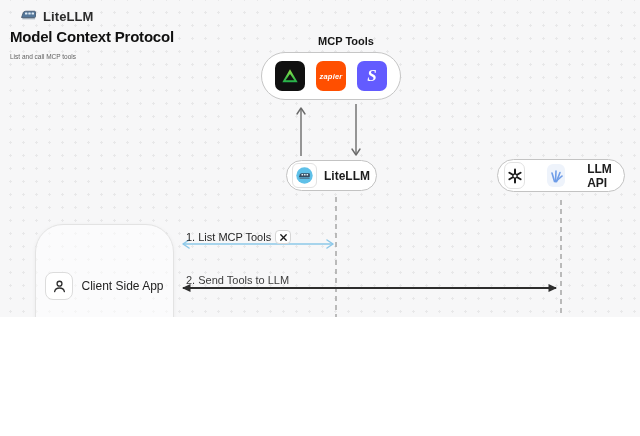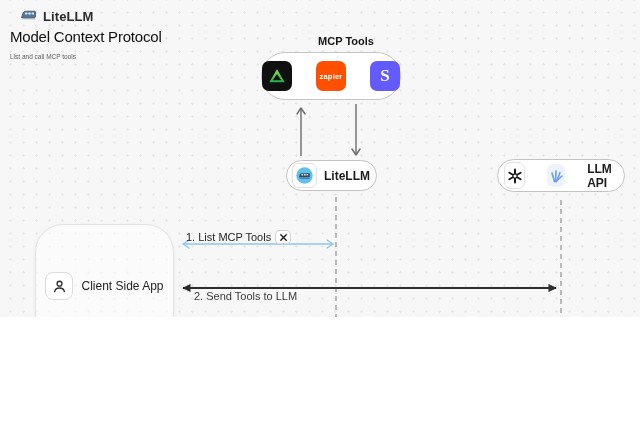--- a/index.html
+++ b/index.html
@@ -8,47 +8,47 @@
     position:relative;width:640px;height:317px;overflow:hidden;
     background-color:#f7f7f8;
     background-image:radial-gradient(circle, rgba(0,0,0,0.06) 1px, transparent 1.3px);
     background-size:13px 13px;
     background-position:4px 6px;
   }
   .abs{position:absolute;}
   
   .brand-row{left:20px;top:7px;display:flex;align-items:center;gap:6px;}
   .brand-text{font-size:13px;font-weight:700;color:#2b2b2b;letter-spacing:.1px;}
-  .page-title{left:10px;top:28px;font-size:15px;font-weight:400;color:#101010;letter-spacing:-0.2px;text-align:center;}
+  .page-title{left:10px;top:28px;font-size:15px;font-weight:700;color:#101010;letter-spacing:-0.2px;text-align:center;}
   .page-subtitle{left:10px;top:53px;font-size:6.5px;color:#5f5f5f;}
   
   .mcp-label{left:276px;top:35px;width:140px;text-align:center;font-size:11px;font-weight:700;color:#161616;}
   .mcp-box{left:261px;top:52px;width:140px;height:48px;background:#fff;border:1.5px solid #c6c6c6;
-    border-radius:24px;display:flex;align-items:center;justify-content:center;gap:24px;box-sizing:border-box;}
+    border-radius:24px;display:flex;align-items:center;justify-content:center;gap:11px;box-sizing:border-box;font-style:italic;}
   .tool-sq{width:30px;height:30px;border-radius:7px;display:flex;align-items:center;justify-content:center;}
   .tool-sq.zap{font-size:7.5px;font-weight:700;color:#fff;letter-spacing:.2px;}
   .tool-sq.stripe{font-size:17px;font-weight:700;color:#fff;font-family:"Liberation Serif","DejaVu Serif",serif;}
   
   .pill-node{background:#fff;border:1.5px solid #c3c3c3;border-radius:16px;display:flex;align-items:center;box-sizing:border-box;}
   .litellm-node{left:286px;top:160px;width:91px;height:31px;padding-left:5px;gap:7px;}
   .llm-node{left:497px;top:159px;width:128px;height:33px;padding-left:6px;gap:22px;border-radius:17px;}
   .mini-badge{background:#fff;border:1px solid #e2e2e2;border-radius:6px;display:flex;align-items:center;justify-content:center;}
   .node-label{font-size:12px;font-weight:700;color:#1c1c1c;}
   .provider-ic{width:23px;height:23px;border-radius:6px;background:#eef3fb;display:flex;align-items:center;justify-content:center;}
   
   .client-box{left:35px;top:224px;width:139px;height:124px;background:rgba(255,255,255,0.55);
     border:1px solid #e3e3e3;border-radius:28px;box-shadow:0 1px 4px rgba(0,0,0,0.05);
     display:flex;align-items:center;justify-content:center;gap:8px;box-sizing:border-box;}
   .client-badge{width:26px;height:26px;border-radius:8px;background:#fff;border:1px solid #dcdcdc;
     display:flex;align-items:center;justify-content:center;}
   .client-label{font-size:12px;font-weight:500;color:#1f1f1f;}
   
   .step-label{display:flex;align-items:center;gap:4px;font-size:11px;color:#262626;}
   .step-1{left:186px;top:230px;}
-  .step-2{left:186px;top:290px;color:#3c3c3c;margin-left:8px;}
+  .step-2{left:186px;top:274px;color:#3c3c3c;}
   .step-3{left:186px;top:313px;}
   .tool-badge{width:14px;height:12px;background:#fff;border:1px solid #d6d6d6;border-radius:4px;
     display:inline-flex;align-items:center;justify-content:center;}
   svg.connectors{left:0;top:0;pointer-events:none;}
 </style>
 </head>
 <body>
 
 <div class="canvas">
 

